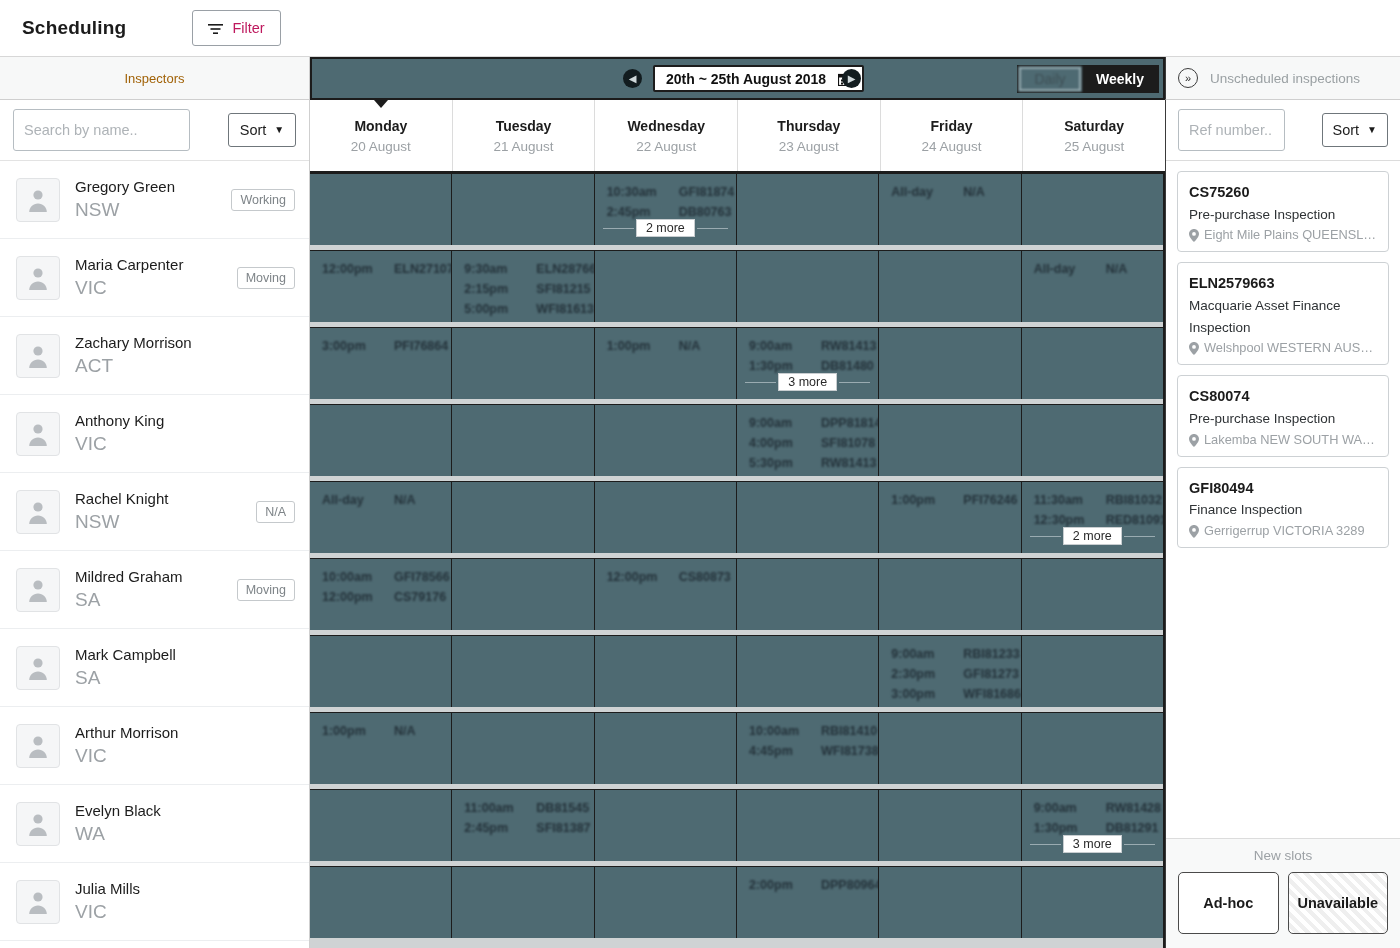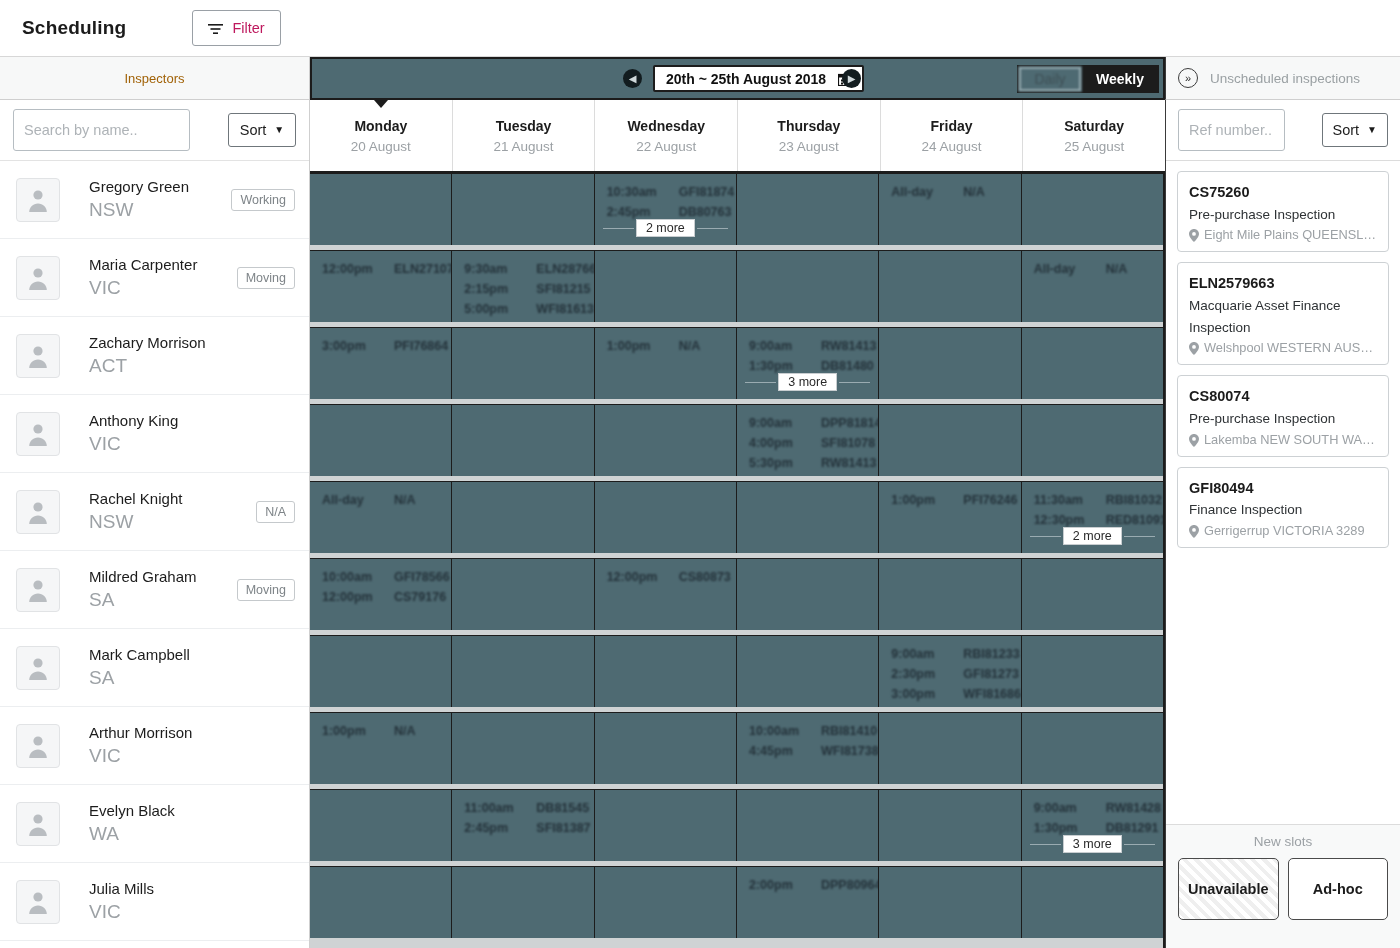--- a/index.html
+++ b/index.html
@@ -101,21 +101,21 @@
   .text-input::placeholder { color: #aeb3b7; }
   .sort-btn {
     height: 34px; min-width: 68px; border: 1px solid #6f767b; border-radius: 3px;
     background: #fff; display: flex; align-items: center; justify-content: center;
     gap: 8px; font-size: 14.5px; color: #1b1b1b; cursor: pointer; padding: 0 10px; margin-left: 28px;
   }
   .caret-down { font-size: 10px; line-height: 1; }
 
   .inspector-list { flex: 1; overflow: hidden; }
   .inspector-row {
-    height: 78px; display: flex; align-items: center; gap: 29px;
+    height: 78px; display: flex; align-items: center; gap: 15px;
     padding: 0 14px 0 16px; border-bottom: 1px solid #eceef0; cursor: pointer;
   }
   .avatar {
     width: 44px; height: 44px; min-width: 44px; border: 1px solid #e1e3e5;
     border-radius: 4px; background: #f5f6f7; position: relative;
   }
   .avatar svg { position: absolute; left: 50%; top: 50%; transform: translate(-50%,-50%); }
   .insp-text { flex: 1; min-width: 0; }
   .insp-name { font-size: 15px; color: #1c1c1c; line-height: 1.35; }
   .insp-region { font-size: 19px; color: #9ca1a5; line-height: 1.35; }
@@ -180,21 +180,21 @@
     border: 1px solid #cdd1d4; border-radius: 4px; background: #fff;
     padding: 10px 11px 9px 11px; margin-bottom: 10px;
   }
   .card-ref { font-size: 14.5px; font-weight: bold; color: #1b1b1b; line-height: 1.5; }
   .card-type { font-size: 13.5px; color: #2e3235; line-height: 1.6; }
   .card-loc { display: flex; align-items: center; gap: 5px; margin-top: 2px; }
   .pin-icon { width: 10px; height: 13px; flex-shrink: 0; }
   .card-loc-text { font-size: 12.8px; color: #9ca1a5; white-space: nowrap; overflow: hidden; text-overflow: ellipsis; }
   .new-slots {
     border-top: 1px solid #dcdcdc; background: #f8f9f9;
-    padding: 9px 12px 28px 12px;
+    padding: 9px 12px 14px 12px;
   }
   .new-slots-title { text-align: center; font-size: 13.5px; color: #9ca1a5; margin-bottom: 9px; }
   .slot-btns { display: flex; gap: 9px; }
   .slot-btn {
     flex: 1; height: 62px; border: 1px solid #4a4a4a; border-radius: 5px;
     background: #fff; display: flex; align-items: center; justify-content: center;
     font-size: 14.5px; font-weight: bold; color: #1b1b1b; cursor: pointer;
   }
   .slot-hatch {
     background-image: repeating-linear-gradient(45deg, #fff 0 4px, #efefef 4px 8px);
@@ -721,20 +721,20 @@
               <span class="pin-icon"><svg viewBox="0 0 10 13" width="10" height="13">
                   <path d="M5 0C2.2 0 0 2.2 0 5c0 3.5 5 8 5 8s5-4.5 5-8c0-2.8-2.2-5-5-5zm0 6.8A1.9 1.9 0 1 1 5 3a1.9 1.9 0 0 1 0 3.8z" fill="#9ca1a5"></path>
                 </svg></span>
               <span class="card-loc-text">Gerrigerrup VICTORIA 3289</span>
             </div>
           </div>
         </div>
       <div class="new-slots">
         <div class="new-slots-title">New slots</div>
         <div class="slot-btns" id="slot-btns">
+            <div class="slot-btn">Ad-hoc</div>
             <div class="slot-btn slot-hatch">Unavailable</div>
-            <div class="slot-btn">Ad-hoc</div>
           </div>
       </div>
     </div>
 
   </div>
 </div>
 
 </body></html>

